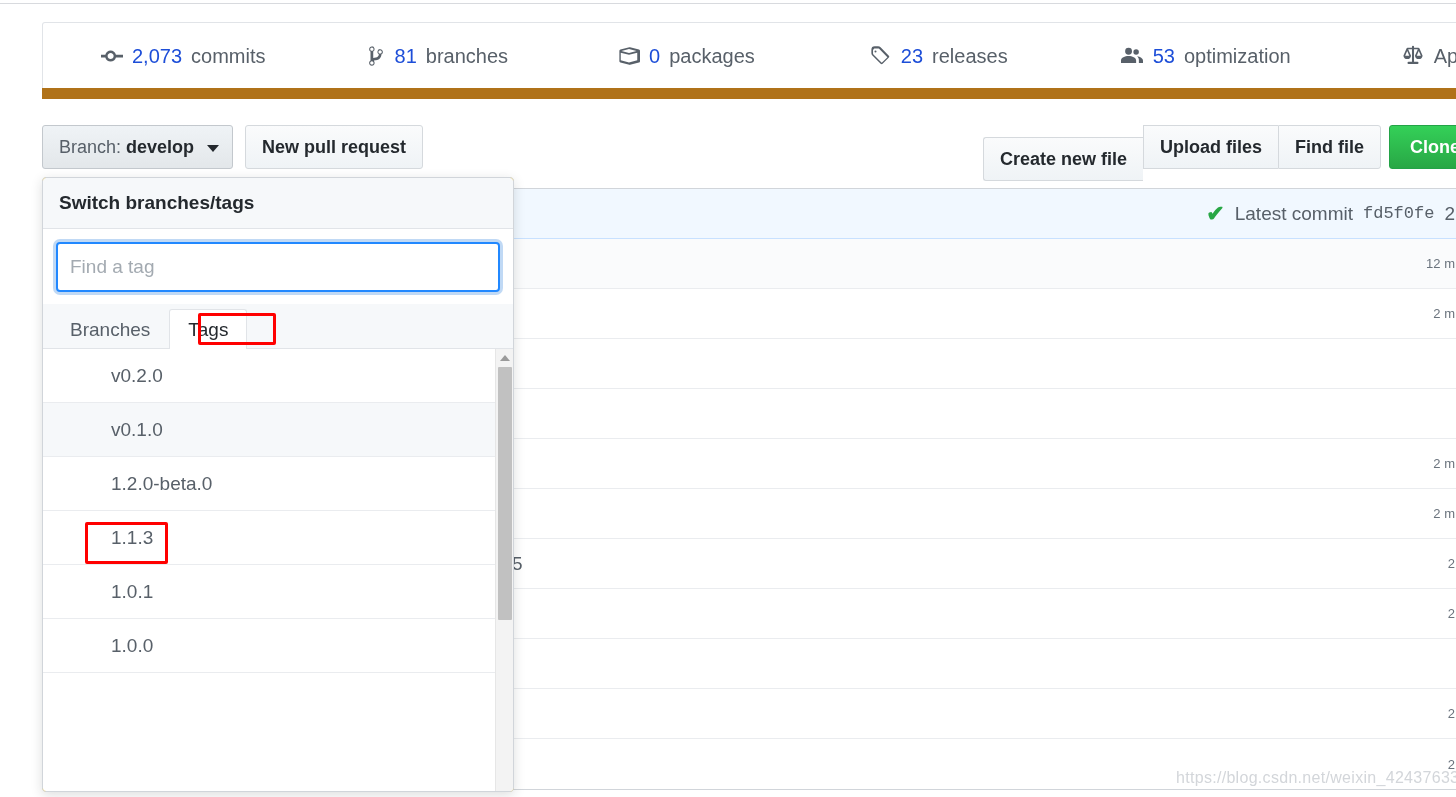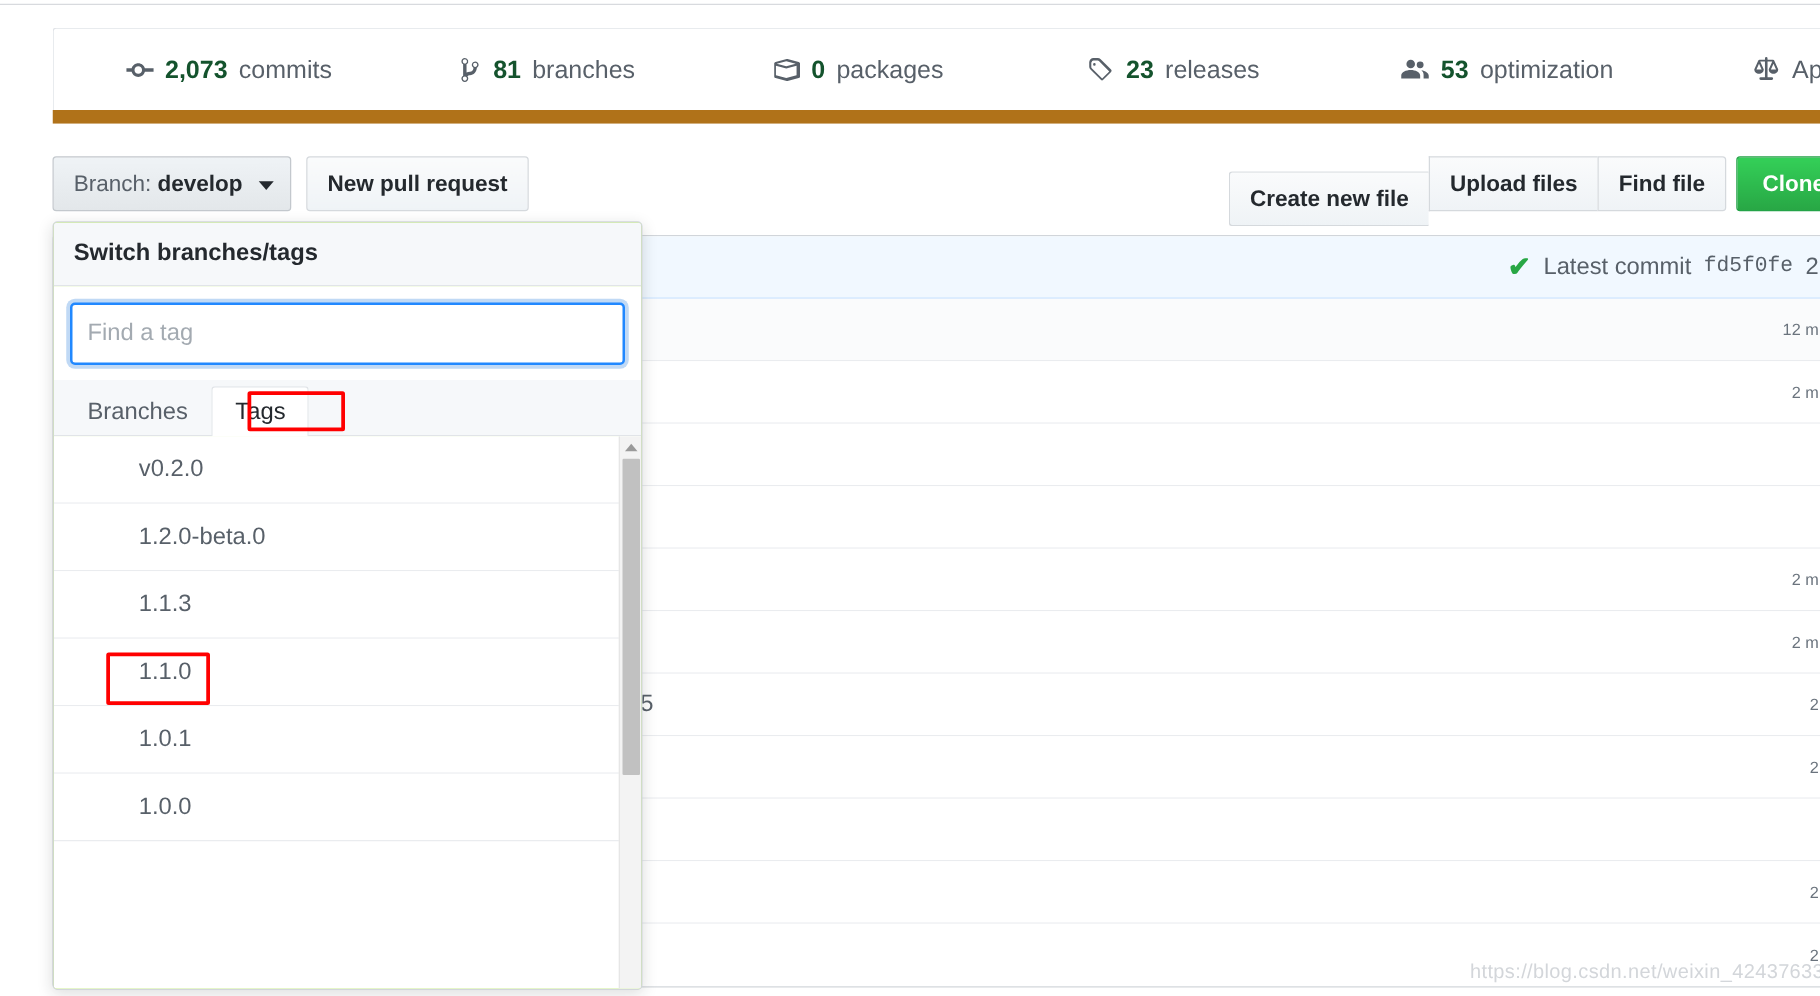--- a/index.html
+++ b/index.html
@@ -56,22 +56,22 @@
     margin-right: 0;
   }
   .stat .ico {
     display: inline-flex;
     align-items: center;
     justify-content: center;
     color: #586069;
     flex: none;
   }
   .stat .num {
-    color: #14532d;
-    font-weight: bold;
+    color: #1d4ed8;
+    font-weight: normal;
   }
   .stat .lbl { color: #586069; }
 
   .stat-commits   { margin-left: 42px;  }
   .stat-branches  { margin-left: 100px; }
   .stat-packages  { margin-left: 110px; }
   .stat-releases  { margin-left: 115px; }
   .stat-contrib   { margin-left: 112px; }
   .stat-license   { margin-left: 110px; }
 
@@ -216,21 +216,21 @@
   .commit-row.alt { background: #fafbfc; }
   .commit-row:last-child { border-bottom: none; }
   .commit-msg { color: #586069; overflow: hidden; }
   .commit-age { color: #6a737d; font-size: 13px; flex: none; padding-left: 20px; }
 
   
   .dropdown {
     position: absolute;
     left: 42px; top: 177px;
     width: 472px;
-    background: #bef264;
+    background: #eab308;
     border: 1px solid #d1d5da;
     border-radius: 4px;
     box-shadow: 0 3px 12px rgba(27,31,35,0.15);
     overflow: hidden;
     z-index: 20;
   }
   .dd-header {
     height: 51px;
     display: flex;
     align-items: center;
@@ -526,23 +526,23 @@
       <input class="dd-search" type="text" placeholder="Find a tag" style="">
     </div>
 
     <div class="dd-tabs">
       <div class="dd-tab">Branches</div>
       <div class="dd-tab active">Tags</div>
     </div>
 
     <div class="dd-list">
       <div class="dd-item">v0.2.0</div>
+      <div class="dd-item hover">v0.1.0</div>
       <div class="dd-item">1.2.0-beta.0</div>
       <div class="dd-item">1.1.3</div>
-      <div class="dd-item">1.1.0</div>
       <div class="dd-item">1.0.1</div>
       <div class="dd-item">1.0.0</div>
 
       <div class="dd-scroll">
         <div class="dd-scroll-arrow">
             <i></i>
           </div>
         <div class="dd-scroll-thumb"></div>
       </div>
     </div>

